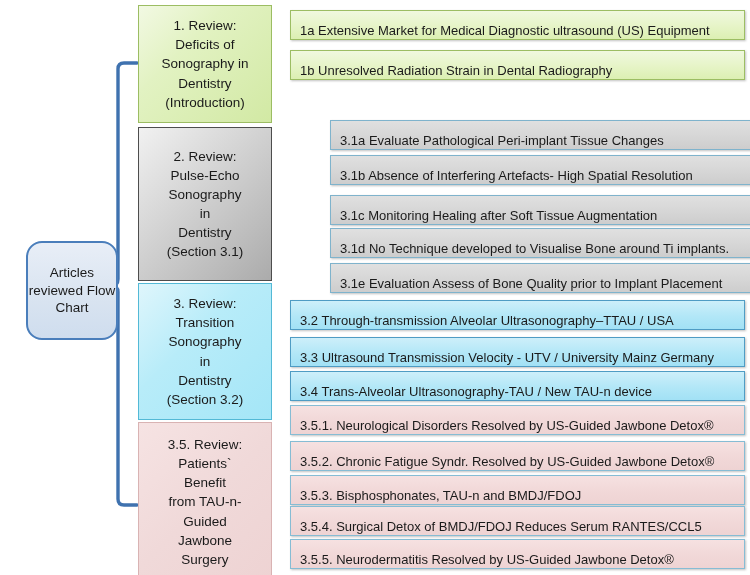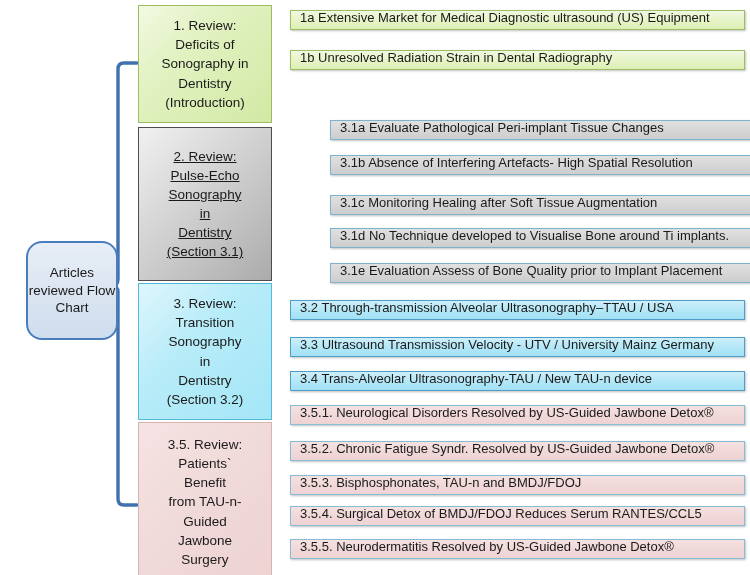--- a/index.html
+++ b/index.html
@@ -69,42 +69,41 @@
   }
   .sec-1 {
     top: 5px; height: 118px;
     border: 1px solid #9cbd63;
     background: linear-gradient(135deg, #f2f9e3 0%, #e2f2c2 35%, #d2e9a4 100%);
   }
   .sec-2 {
     top: 127px; height: 154px;
     border: 1px solid #4d4d4d;
     background: linear-gradient(135deg, #f1f1f1 0%, #dcdcdc 30%, #bdbdbd 75%, #ababab 100%);
-    text-decoration: underline;
   }
   .sec-3 {
     top: 283px; height: 137px;
     border: 1px solid #53b9d6;
     background: linear-gradient(135deg, #dff6fc 0%, #b8ecf9 40%, #a4e6f7 100%);
   }
   .sec-4 {
     top: 422px; height: 160px;
     border: 1px solid #d9b3b3;
     background: linear-gradient(135deg, #f6e3e3 0%, #f0d9d9 50%, #eed3d3 100%);
   }
 
   
   .item-box {
     position: absolute;
     left: 290px;
     width: 455px;
-    height: 20px;
+    height: 30px;
     box-sizing: border-box;
     display: flex;
-    align-items: flex-start;
+    align-items: flex-end;
     padding-left: 9px;
     font-size: 13px;
     line-height: 1.15;
     color: #1a1a1a;
     box-shadow: 1px 1px 2px rgba(120,120,120,0.45);
   }
   .item-green {
     border: 1px solid #9cbd63;
     background: linear-gradient(to bottom, #f0f8df 0%, #e6f4c7 55%, #dcefb2 100%);
   }

